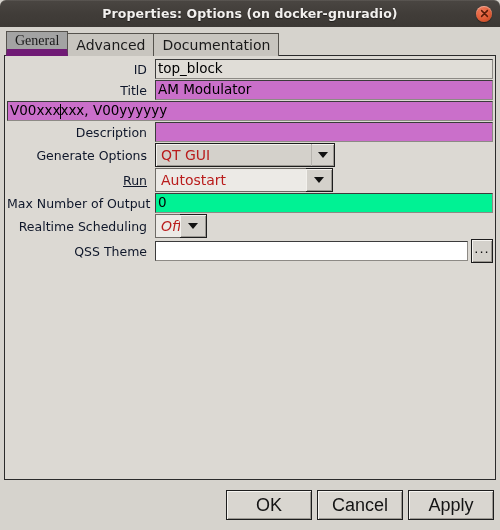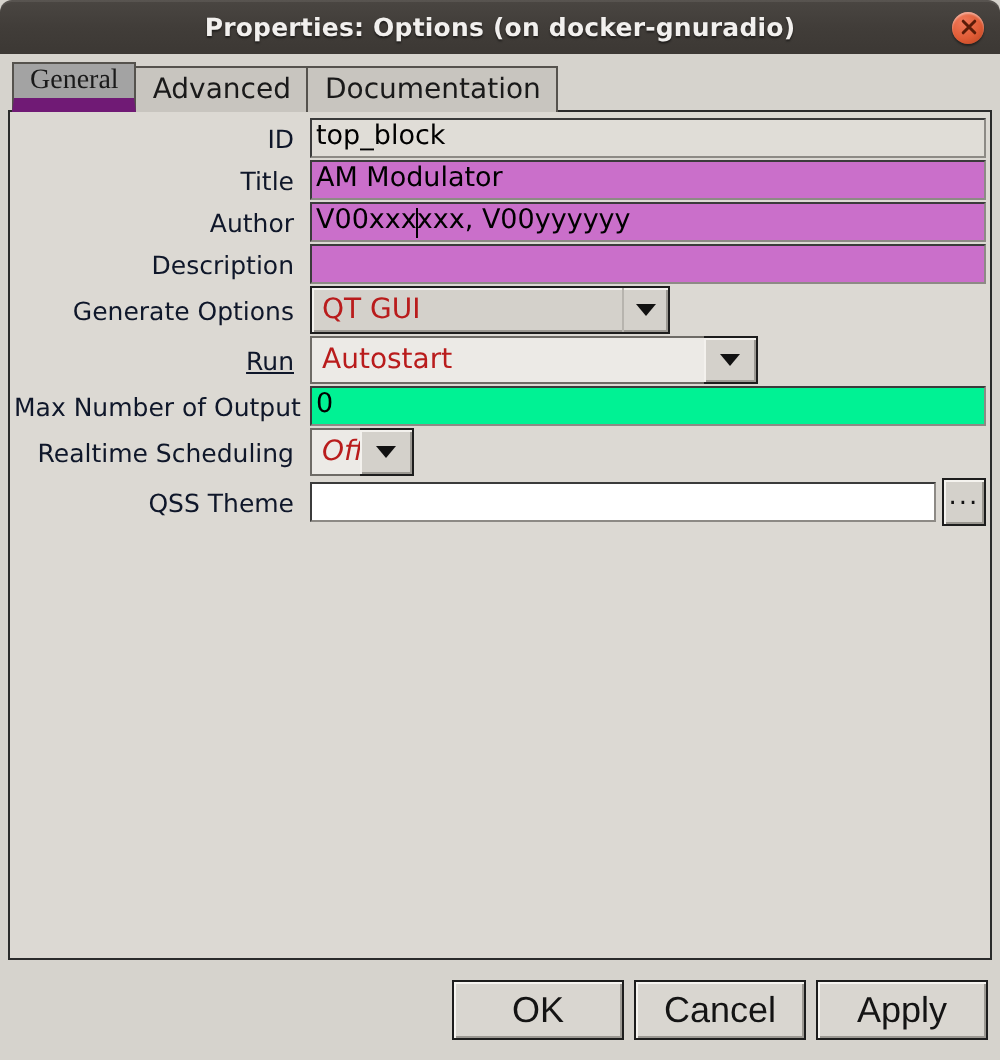--- a/index.html
+++ b/index.html
@@ -234,21 +234,21 @@
     background: #d4d1cb;
     box-shadow: inset 1px 1px 0 #f3f1ed, inset -1px -1px 0 #9b9892;
   }
   .arrow-down {
     width: 0; height: 0;
     border-left: 5px solid transparent;
     border-right: 5px solid transparent;
     border-top: 6px solid #111;
   }
   .combo-w-generate { width: 180px; }
-  .combo-w-run      { width: 224px; }
+  .combo-w-run      { width: 178px; }
   .combo-w-realtime { width: 52px; font-style: italic; }
 
   
   .browse-btn {
     flex: 0 0 auto;
     width: 22px;
     height: 24px;
     margin-left: 3px;
     border: 1px solid #1d1d1d;
     background: #d4d1cb;
@@ -331,21 +331,20 @@
         </div>
 
         <div class="row">
           <div class="row-label">Title</div>
           <div class="row-field">
             <div class="lineedit bg-magenta">AM Modulator</div>
           </div>
         </div>
 
         <div class="row">
-          <div class="row-label">Author</div>
           <div class="row-field">
             <div class="lineedit bg-magenta">
                 <span>V00xxx</span>
                 <span class="caret"></span>
                 <span>xxx, V00yyyyyy</span>
               </div>
           </div>
         </div>
 
         <div class="row">

